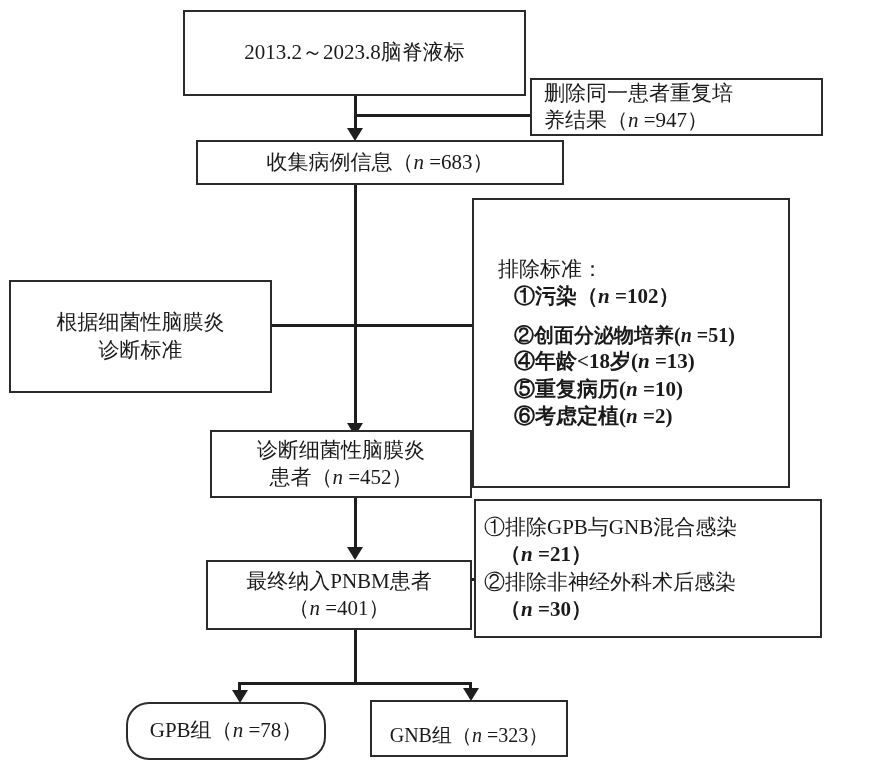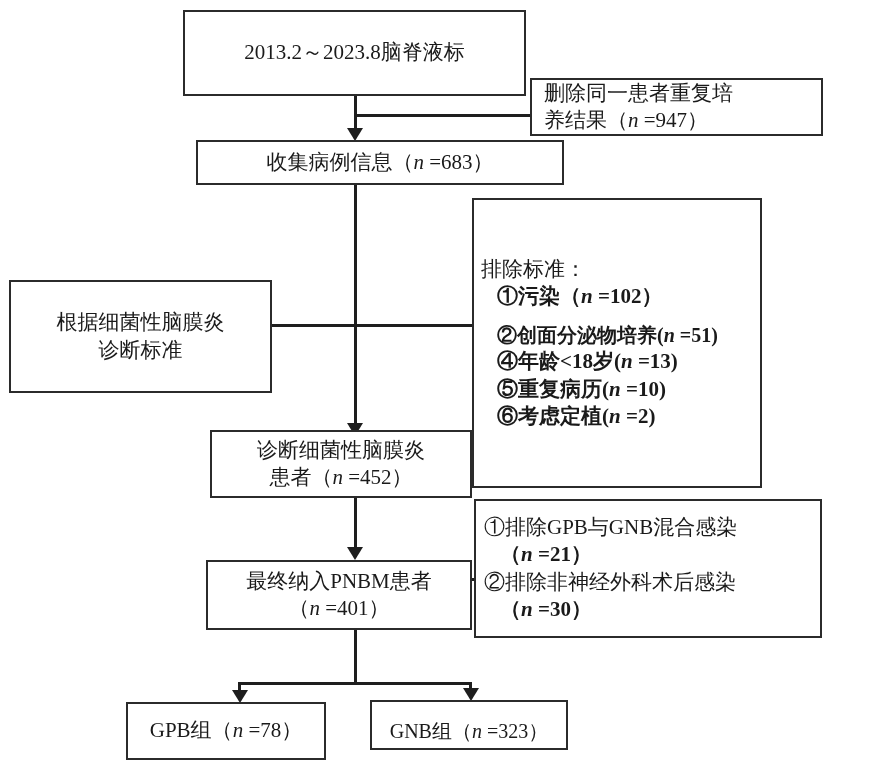--- a/index.html
+++ b/index.html
@@ -88,21 +88,21 @@
 
   <div class="box center" style="left:196px; top:140px; width:368px; height:45px; padding:2px 10px;">
     <span class="ln t20">收集病例信息（<i class="ital">n</i> =683）</span>
   </div>
 
   <div class="box center" style="left:9px; top:280px; width:263px; height:113px; padding:4px 10px;">
     <span class="ln t20">根据细菌性脑膜炎</span>
     <span class="ln t20">诊断标准</span>
   </div>
 
-  <div class="box left" style="left:472px; top:198px; width:290px; height:290px; padding:5px 7px;">
+  <div class="box left" style="left:472px; top:198px; width:318px; height:290px; padding:5px 24px;">
     <span class="ln t20">排除标准：</span>
     <span class="ln t20 indent">①污染（<i class="ital">n</i> =102）</span>
     <span class="ln t19 indent">②创面分泌物培养(<i class="ital">n</i> =51)</span>
     <span class="ln t20 indent">④年龄&lt;18岁(<i class="ital">n</i> =13)</span>
     <span class="ln t20 indent">⑤重复病历(<i class="ital">n</i> =10)</span>
     <span class="ln t20 indent">⑥考虑定植(<i class="ital">n</i> =2)</span>
   </div>
 
   <div class="box center" style="left:210px; top:430px; width:262px; height:68px; padding:3px 16px;">
     <span class="ln t20">诊断细菌性脑膜炎</span>
@@ -114,21 +114,21 @@
     <span class="ln t20 indent">（<i class="ital">n</i> =21）</span>
     <span class="ln t20">②排除非神经外科术后感染</span>
     <span class="ln t20 indent">（<i class="ital">n</i> =30）</span>
   </div>
 
   <div class="box center" style="left:206px; top:560px; width:266px; height:70px; padding:3px 10px;">
     <span class="ln t20">最终纳入PNBM患者</span>
     <span class="ln t20">（<i class="ital">n</i> =401）</span>
   </div>
 
-  <div class="box center" style="left:126px; top:702px; width:200px; height:58px; padding:2px 17px;">
+  <div class="box center" style="left:126px; top:702px; width:200px; height:58px; padding:2px 17px;border-radius:23px;">
     <span class="ln t20">GPB组（<i class="ital">n</i> =78）</span>
   </div>
 
-  <div class="box center" style="left:370px; top:700px; width:198px; height:50px; padding:2px 8px;">
+  <div class="box center" style="left:370px; top:700px; width:198px; height:57px; padding:2px 8px;">
     <span class="ln t19">GNB组（<i class="ital">n</i> =323）</span>
   </div>
 
 </div>
 
 </body></html>

